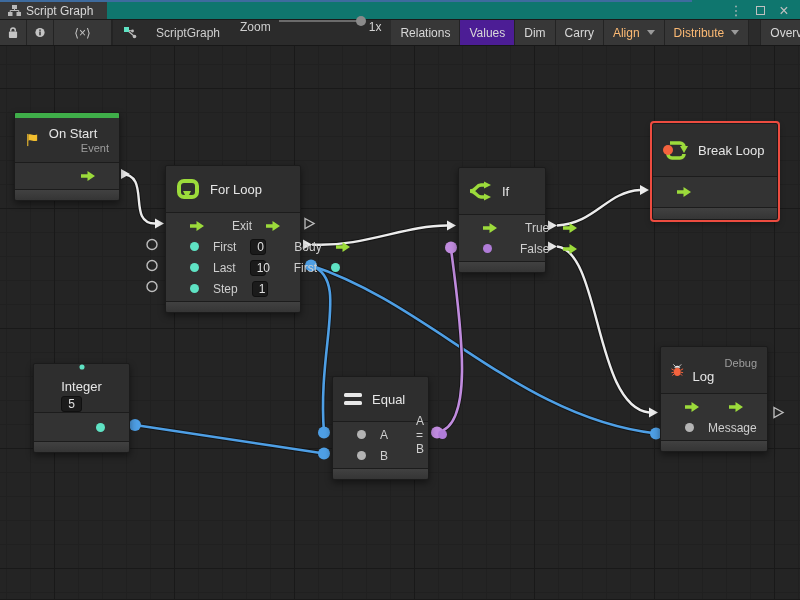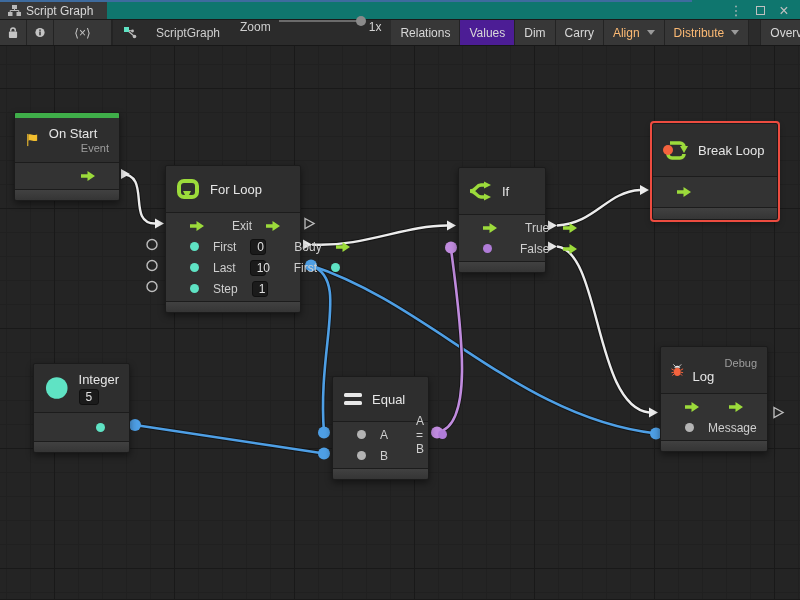--- a/index.html
+++ b/index.html
@@ -333,21 +333,21 @@
         <svg class="flow-arrow" width="14" height="10" viewBox="0 0 14 10">
             <path d="M0 3.2h6.5V0L14 5 6.5 10V6.8H0z" fill="#9cdb3b"></path>
           </svg>
         <span class="grow"></span>
       </div>
     </div>
     <div class="nfoot" style="height:12px;"></div>
   </div>
 
   <div class="node" style="left:33px; top:317px; width:97px;">
-    <div class="nhead" style="height:48px;">
+    <div class="nhead" style="height:48px;flex-direction:column;">
       <svg width="26" height="26" viewBox="0 0 26 26">
         <circle cx="13" cy="13" r="11" fill="#5fe3c4"></circle>
       </svg>
       <div>
         <div class="ntitle">Integer</div>
         <div class="valbox" style="display:inline-block; margin-top:2px;">5</div>
       </div>
     </div>
     <div class="nbody">
       <div class="row" style="height:24px;">

